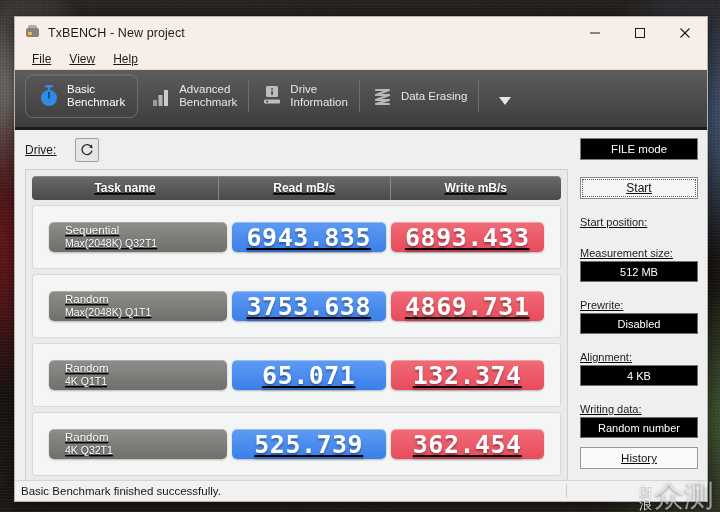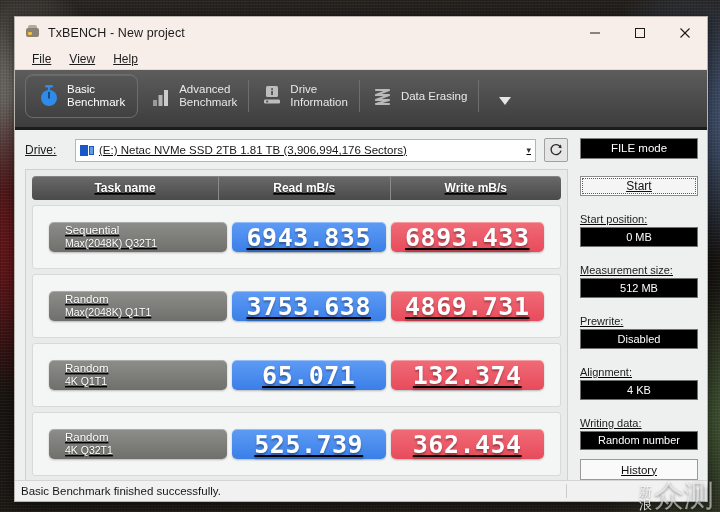--- a/index.html
+++ b/index.html
@@ -272,28 +272,20 @@
         </svg>
     </div>
   </div>
 
   <div class="content">
 
     <div class="left">
 
       <div class="drive-row">
         <div class="drive-label"><u>Drive:</u></div>
-        <div class="combo">
-          <div class="drive-glyph">
-              <div class="a"></div>
-              <div class="b"></div>
-            </div>
-          <div class="combo-text">(E:) Netac NVMe SSD 2TB  1.81 TB (3,906,994,176 Sectors)</div>
-          <div class="combo-arrow">▾</div>
-        </div>
         <div class="refresh-btn">
           <svg width="14" height="14" viewBox="0 0 14 14">
             <path d="M11.5 4.2 A5 5 0 1 0 12 7.6" fill="none" stroke="#2a2a2a" stroke-width="1.3"></path>
             <polygon points="11.9,1.6 12.6,5.2 9.2,4.4" fill="#2a2a2a"></polygon>
           </svg>
         </div>
       </div>
 
       <div class="results">
 
@@ -343,21 +335,20 @@
     </div>
 
     <div class="right">
       <div class="mode-btn">FILE mode</div>
 
       <div class="start-btn">
         <u>Start</u>
       </div>
 
       <div class="fld-label">Start position:</div>
-      <div class="fld-val">0 MB</div>
 
       <div class="fld-label">Measurement size:</div>
       <div class="fld-val">512 MB</div>
 
       <div class="fld-label">Prewrite:</div>
       <div class="fld-val">Disabled</div>
 
       <div class="fld-label">Alignment:</div>
       <div class="fld-val">4 KB</div>
 

